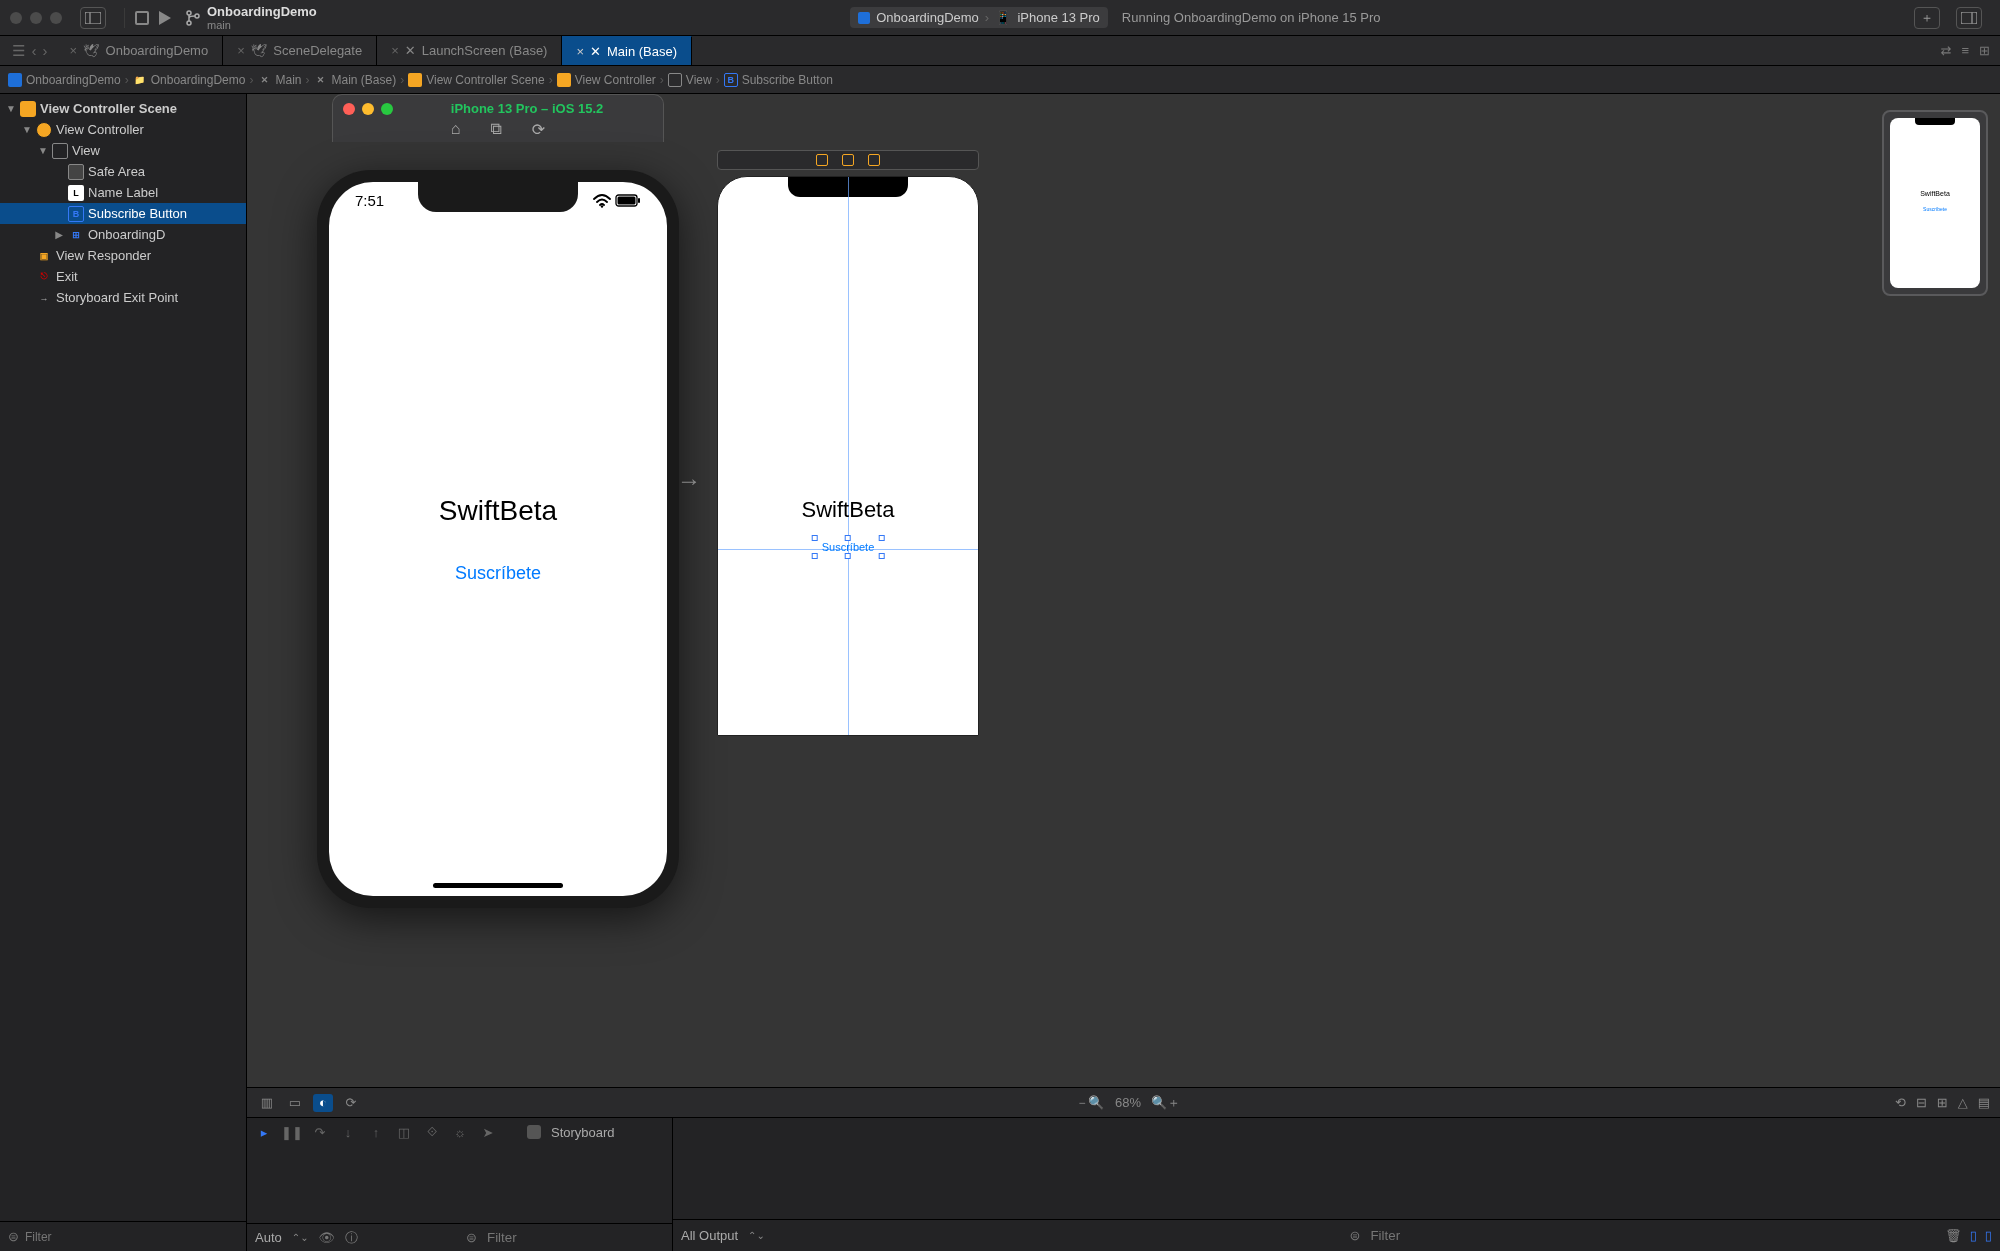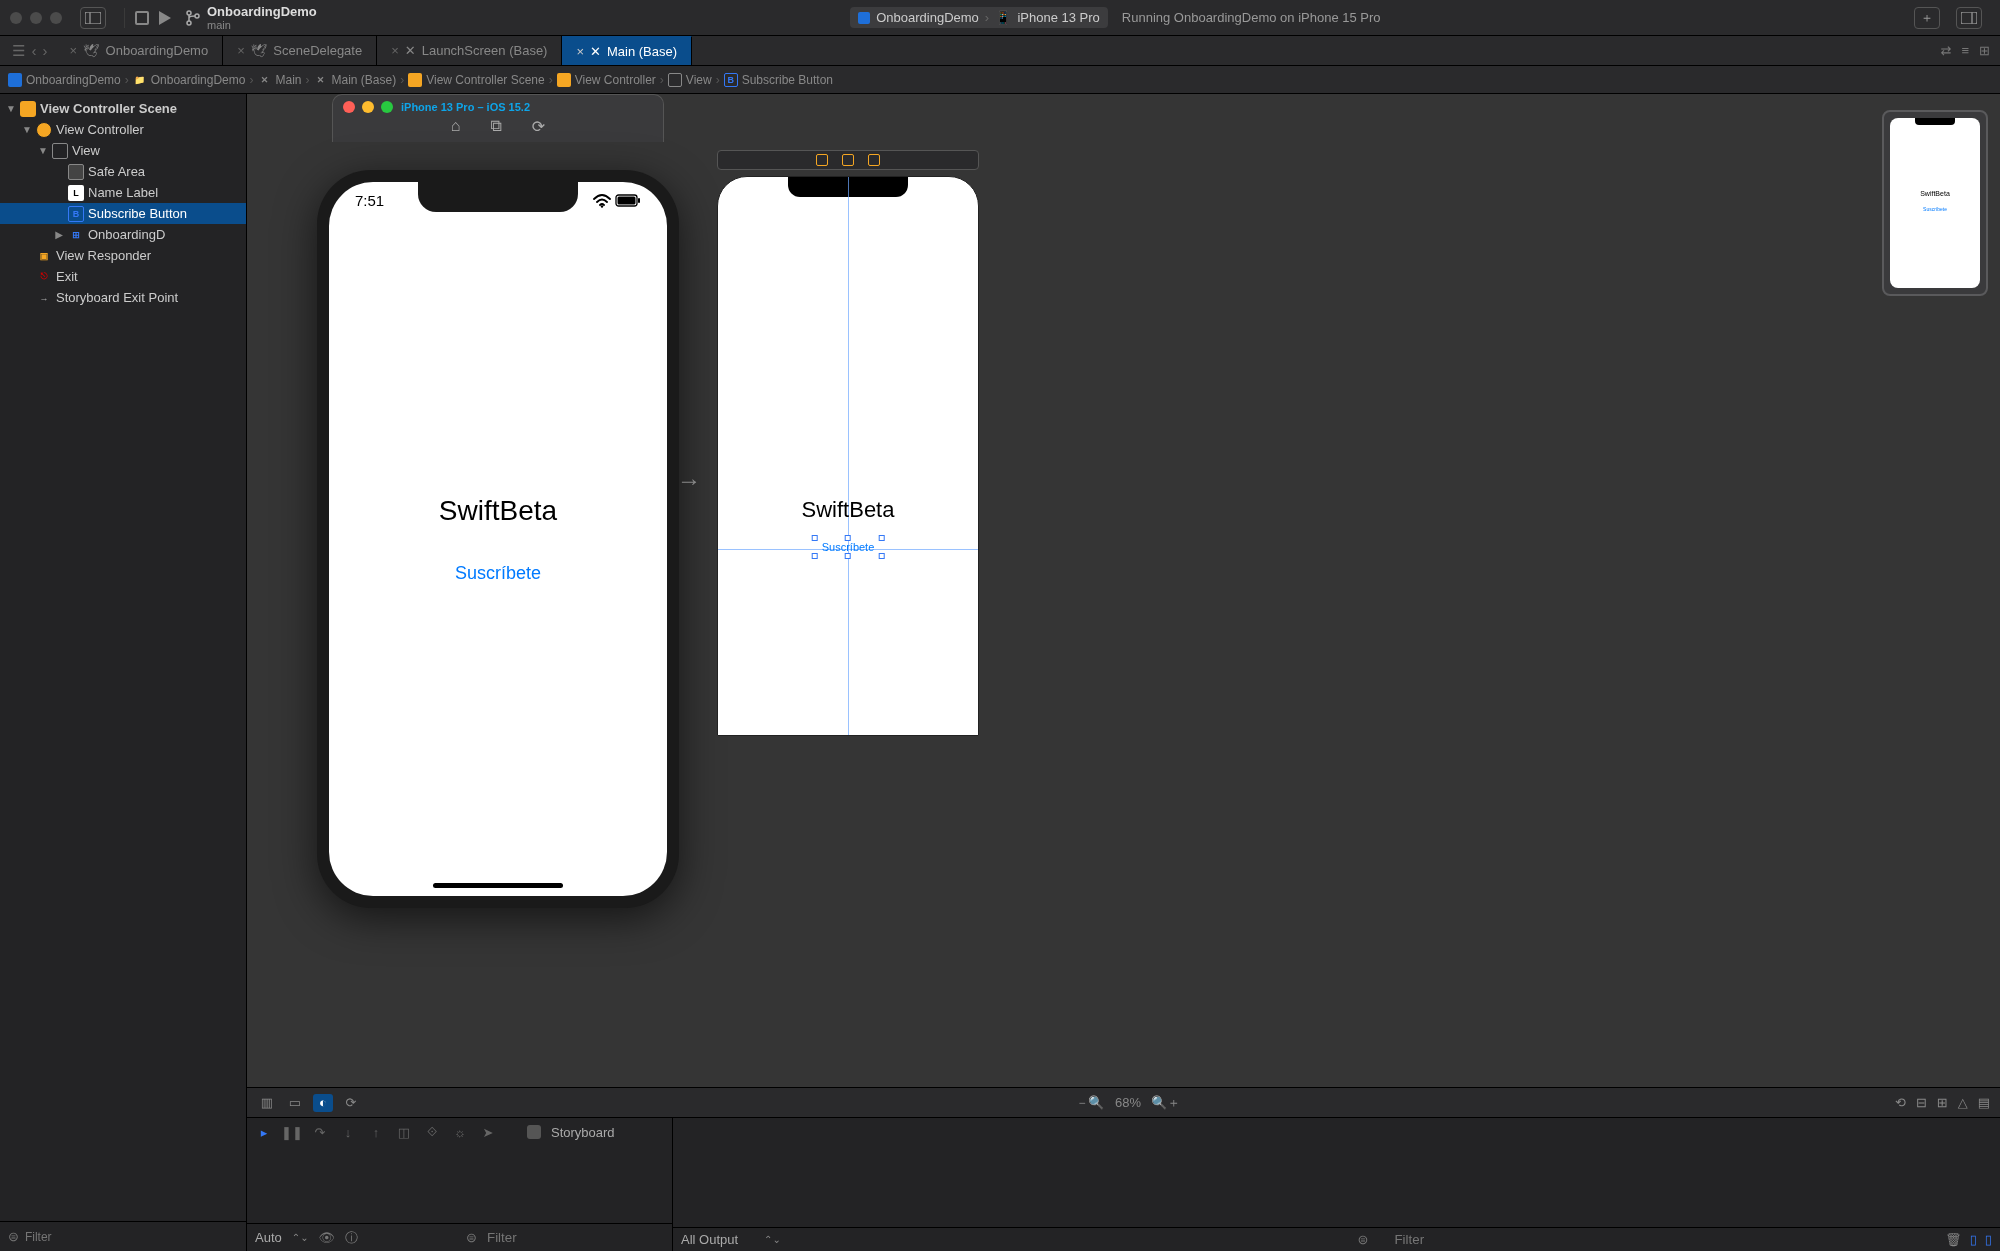--- a/index.html
+++ b/index.html
@@ -77,21 +77,21 @@
   
   .canvas-wrap { flex:1; display:flex; flex-direction:column; background:#353535; position:relative; }
   .canvas { flex:1; position:relative; overflow:hidden; }
 
   
   .sim-window { position:absolute; left:85px; top:0; width:332px; }
   .sim-titlebar { height:48px; background:#3a3a3c; border-radius:10px 10px 0 0; display:flex;flex-direction:column;padding:6px 10px 0; border:1px solid #555;border-bottom:none; }
   .sim-titlebar .row1{display:flex;align-items:center;gap:8px;}
   .sim-tl{display:flex;gap:7px;}
   .sim-tl .r{width:12px;height:12px;border-radius:50%;}
-  .sim-title{flex:1;color:#0ea5e9;font-weight:600;font-size:11px;}
+  .sim-title{flex:1;text-align:center;color:#22c55e;font-weight:600;font-size:13px;}
   .sim-titlebar .row2{display:flex;justify-content:center;gap:30px;color:#aaa;padding-top:4px;font-size:16px;}
 
   .phone { position:absolute; left:70px; top:76px; width:362px; height:738px; background:#1a1a1a; border-radius:54px; padding:12px; box-shadow:0 10px 40px rgba(0,0,0,0.6); }
   .phone-screen { width:100%; height:100%; background:#fff; border-radius:44px; position:relative; overflow:hidden; }
   .notch { position:absolute; top:0; left:50%; transform:translateX(-50%); width:160px; height:30px; background:#1a1a1a; border-radius:0 0 18px 18px; z-index:2; }
   .statusbar { position:absolute;top:10px;left:0;right:0;display:flex;justify-content:space-between;padding:0 26px;color:#000;font-weight:400;font-size:15px; }
   .statusbar .right{display:flex;gap:4px;align-items:center;}
   .phone-content{position:absolute;top:0;left:0;right:0;bottom:0;display:flex;flex-direction:column;align-items:center;justify-content:center;gap:36px;}
   .phone-label{color:#000;font-size:28px;}
   .phone-btn{color:#007aff;font-size:18px;}
@@ -131,21 +131,21 @@
   .debug { height:134px; background:#232325; border-top:1px solid #000; display:flex; }
   .debug-left{width:426px;border-right:1px solid #000;display:flex;flex-direction:column;}
   .debug-toolbar{height:28px;display:flex;align-items:center;gap:10px;padding:0 8px;color:#666;}
   .db-ico{width:18px;height:18px;display:flex;align-items:center;justify-content:center;}
   .db-ico.active{color:#3478f6;}
   .debug-processes{flex:1;padding:4px 8px;color:#888;font-size:12px;display:flex;align-items:flex-start;gap:6px;}
   .debug-bottom{height:28px;border-top:1px solid #000;display:flex;align-items:center;padding:0 8px;gap:10px;color:#777;}
   .debug-bottom input{flex:1;background:transparent;border:none;color:#ccc;outline:none;}
   .debug-right{flex:1;display:flex;flex-direction:column;}
   .debug-console{flex:1;}
-  .debug-right-bottom{height:24px;border-top:1px solid #000;display:flex;align-items:center;padding:0 8px;gap:26px;color:#777;}
+  .debug-right-bottom{height:32px;border-top:1px solid #000;display:flex;align-items:center;padding:0 8px;gap:10px;color:#777;}
   .debug-right-bottom .lbl{color:#aaa;}
   .debug-right-bottom input{flex:1;background:transparent;border:none;outline:none;color:#ccc;}
   .spacer{flex:1;}
   .dr-icons{display:flex;gap:8px;align-items:center;color:#888;}
   .dr-icons .on{color:#3478f6;}
 
   svg{display:block;}
 </style>
 </head>
 <body>

